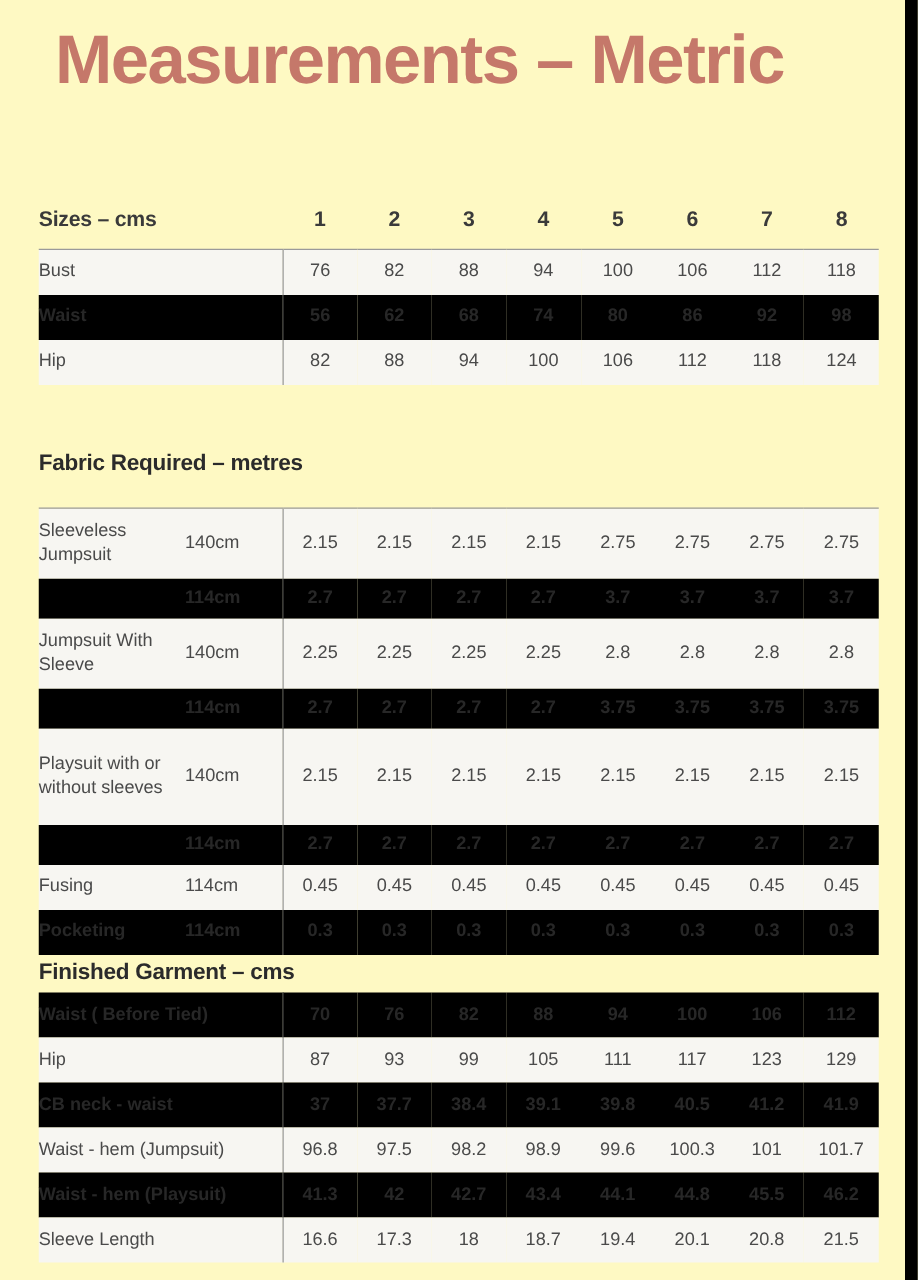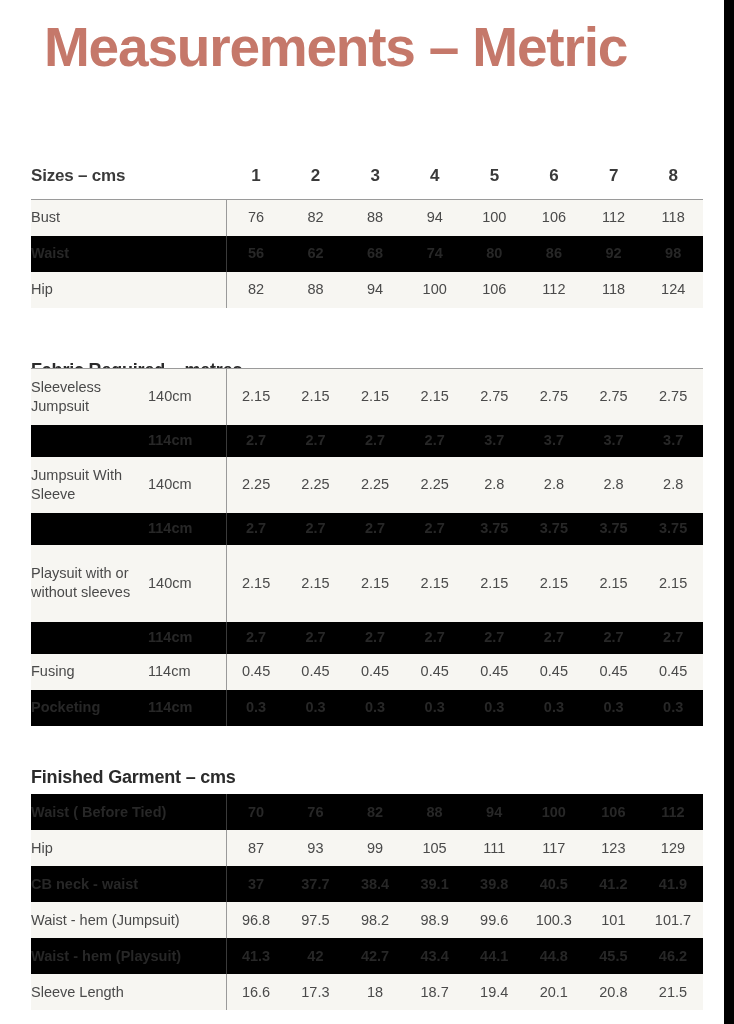--- a/index.html
+++ b/index.html
@@ -9,21 +9,21 @@
     height: 1024px;
     background: #000000;
     font-family: "Liberation Sans", sans-serif;
     overflow: hidden;
   }
 
   .page {
     position: relative;
     width: 724px;
     height: 1024px;
-    background: #ffffff;
+    background: #fef9c3;
   }
 
   
   .title {
     position: absolute;
     left: 44px;
     top: 14px;
     font-size: 55px;
     line-height: 66px;
     font-weight: 700;
@@ -223,21 +223,21 @@
           <td class="val">112</td>
           <td class="val">118</td>
           <td class="val">124</td>
         </tr>
       </tbody>
     </table>
   </div>
 
   <div class="section-head" style="position:absolute; left:31px; top:349px;">Fabric Required – metres</div>
 
-  <div class="table-block" style="top:368px;">
+  <div class="table-block" style="top:406px;">
     <table class="grid">
       <colgroup>
         <col class="c-label">
           <col class="c-sub">
         <col class="c-data">
           <col class="c-data">
           <col class="c-data">
           <col class="c-data">
         <col class="c-data">
           <col class="c-data">

